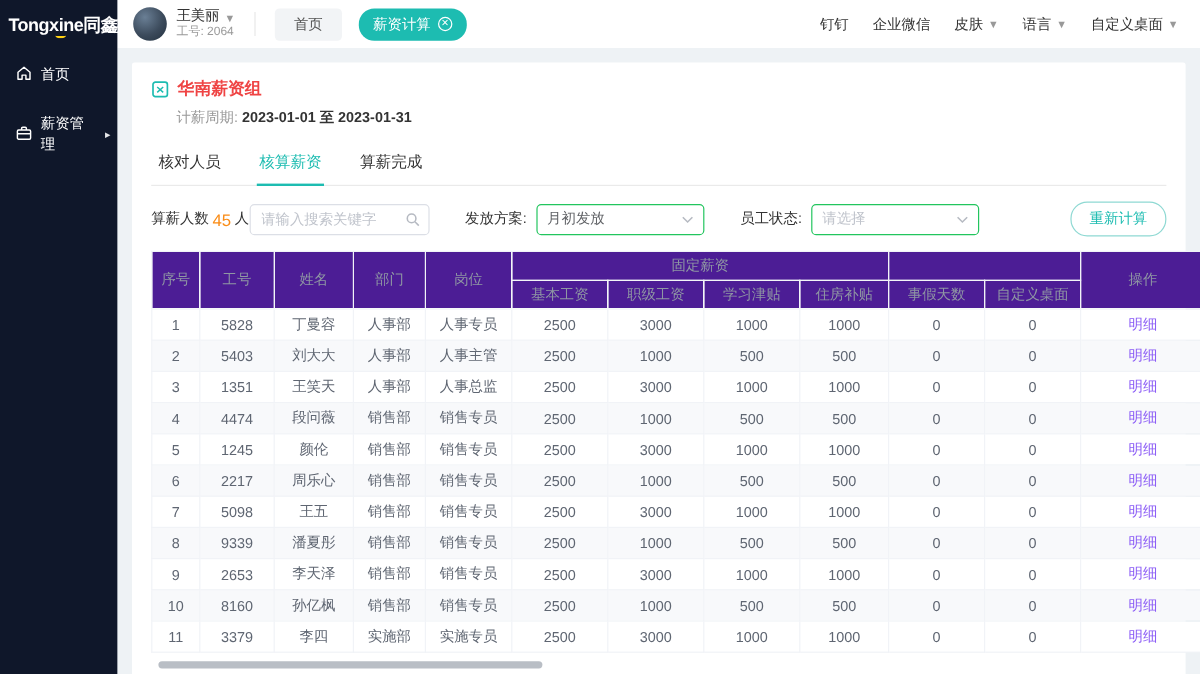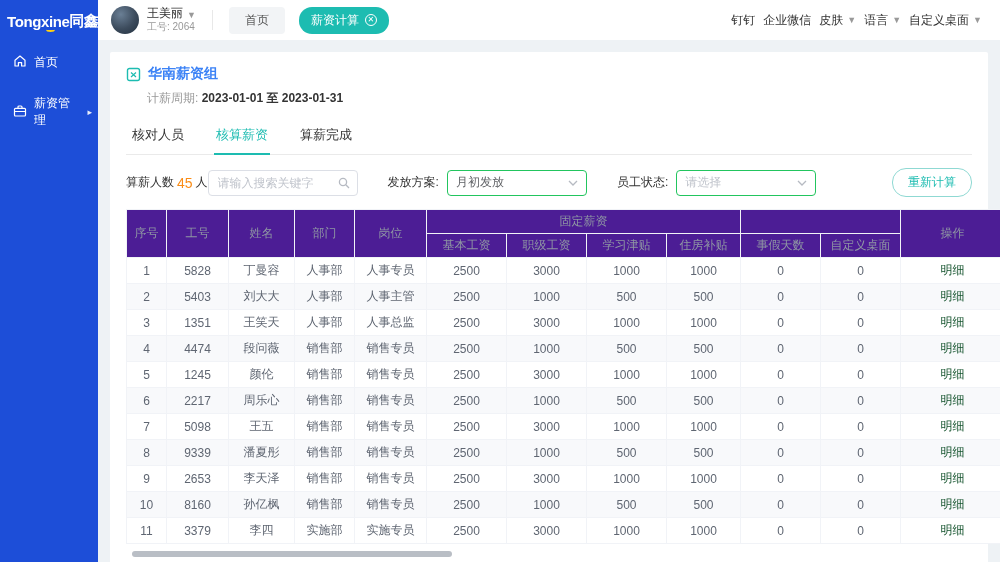--- a/index.html
+++ b/index.html
@@ -1,21 +1,21 @@
 <!DOCTYPE html>
 <html><head>
 <meta charset="utf-8">
 <style>
   * { margin:0; padding:0; box-sizing:border-box; }
   html,body { width:1000px; height:562px; overflow:hidden;
     font-family:"Liberation Sans","DejaVu Sans",sans-serif; font-size:12px; color:#333; background:#eef2f5;}
   .app { display:flex; width:1000px; height:562px; }
 
   
-  .sidebar { width:98px; flex-shrink:0; background:#1d4ed8; color:#fff; }
+  .sidebar { width:98px; flex-shrink:0; background:#0f172a; color:#fff; }
   .logo { position:relative; height:42px; display:flex; align-items:center; padding-left:7px;
     font-weight:bold; font-size:15px; letter-spacing:-0.4px; white-space:nowrap;}
   .logo .smile { position:absolute; left:46px; top:27px; width:9px; height:5px;
     border-bottom:2px solid #ffd012; border-radius:0 0 50% 50%; }
   .side-item { display:flex; align-items:center; gap:7px; padding:12px 6px 12px 13px;
     font-size:12px; cursor:pointer; }
   .side-item svg { flex-shrink:0; }
   .side-arrow { margin-left:auto; font-size:9px; opacity:.9; }
 
   
@@ -26,29 +26,29 @@
   .userbox { margin-left:8px; line-height:1.25; }
   .user-name { font-size:12px; color:#333; display:flex; align-items:flex-end; gap:4px; cursor:pointer;}
   .user-name .chev { color:#999; font-size:9px; }
   .user-id { font-size:10px; color:#999; }
   .top-divider { width:1px; height:20px; background:#e8e8e8; margin:0 16px; }
   .wtab-home { padding:5px 16px; background:#f2f4f6; border-radius:4px; color:#555; cursor:pointer;}
   .wtab-active { margin-left:14px; display:flex; align-items:center; gap:6px; padding:5px 12px;
     background:#1dbcb1; color:#fff; border-radius:13px; cursor:pointer;}
   .tab-close { width:12px; height:12px; border:1px solid #fff; border-radius:50%;
     display:inline-flex; align-items:center; justify-content:center; font-size:8px; line-height:1;}
-  .top-menu { margin-left:auto; display:flex; align-items:flex-start; gap:8px; }
+  .top-menu { margin-left:auto; display:flex; align-items:flex-start; gap:20px; }
   .menu-item { display:flex; align-items:center; gap:4px; color:#333; cursor:pointer; }
   .menu-item .chev { color:#999; font-size:9px; }
 
   
   .content { flex:1; background:#eef2f5; padding:12px 12px 0 12px; overflow:hidden; }
   .card { background:#fff; border-radius:2px; height:calc(100% + 2px); padding:13px 16px 0 16px; }
   .title-row { display:flex; align-items:center; gap:7px; }
-  .page-title { font-size:14px; font-weight:bold; color:#3b82f6; }
+  .page-title { font-size:14px; font-weight:bold; color:#ef4444; }
   .period { margin:7px 0 0 21px; font-size:12px; }
   .period .lab { color:#999; } .period .val { color:#333; font-weight:bold; }
   .tabs { display:flex; gap:28px; margin-top:10px; border-bottom:1px solid #eaeaea; padding-left:4px;}
   .tab { padding:9px 2px; font-size:13px; color:#333; cursor:pointer; }
   .tab.active { color:#1dbcb1; border-bottom:2px solid #1dbcb1; margin-bottom:-1px; }
 
   
   .filters { display:flex; align-items:center; margin-top:13px; }
   .count-num { color:#fa8c16; font-size:14px; margin:0 3px; }
   .search-wrap { position:relative; }
@@ -69,21 +69,21 @@
 
   
   .table-wrap { margin-top:12px; }
   table { width:100%; border-collapse:collapse; table-layout:fixed; }
   th, td { border:1px solid #f1f3f7; text-align:center; font-size:12px; font-weight:normal;
     overflow:hidden; white-space:nowrap; }
   th { color:#8f97a3; height:24px; background:#4c1d95; }
   td { color:#5f6672; height:26px; background:#fff; }
   tr.even td { background:#f8f9fb; }
   td.op-cell { border-left:1px solid #e9edf3; }
-  .detail-link { color:#14532d; cursor:pointer; }
+  .detail-link { color:#8b5cf6; cursor:pointer; }
 
   .hscrollbar { margin-top:7px; margin-left:6px; width:320px; height:6px;
     background:#b9bec5; border-radius:3px; cursor:grab; }
 </style>
 </head>
 <body>
 
 <div class="app">
 
   <div class="sidebar">

